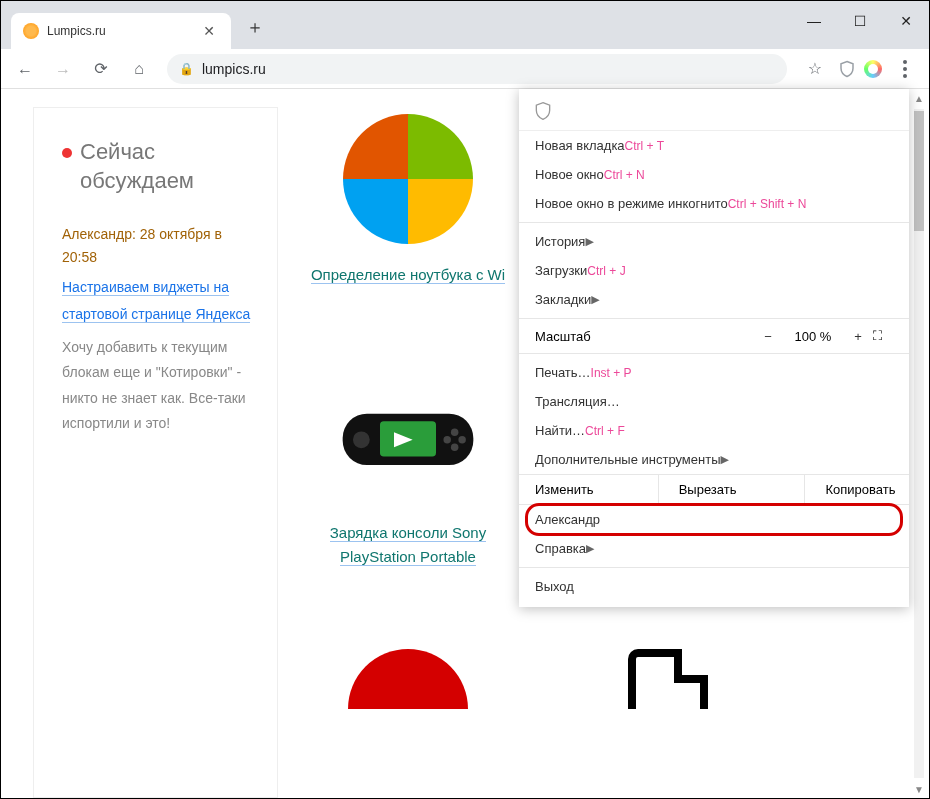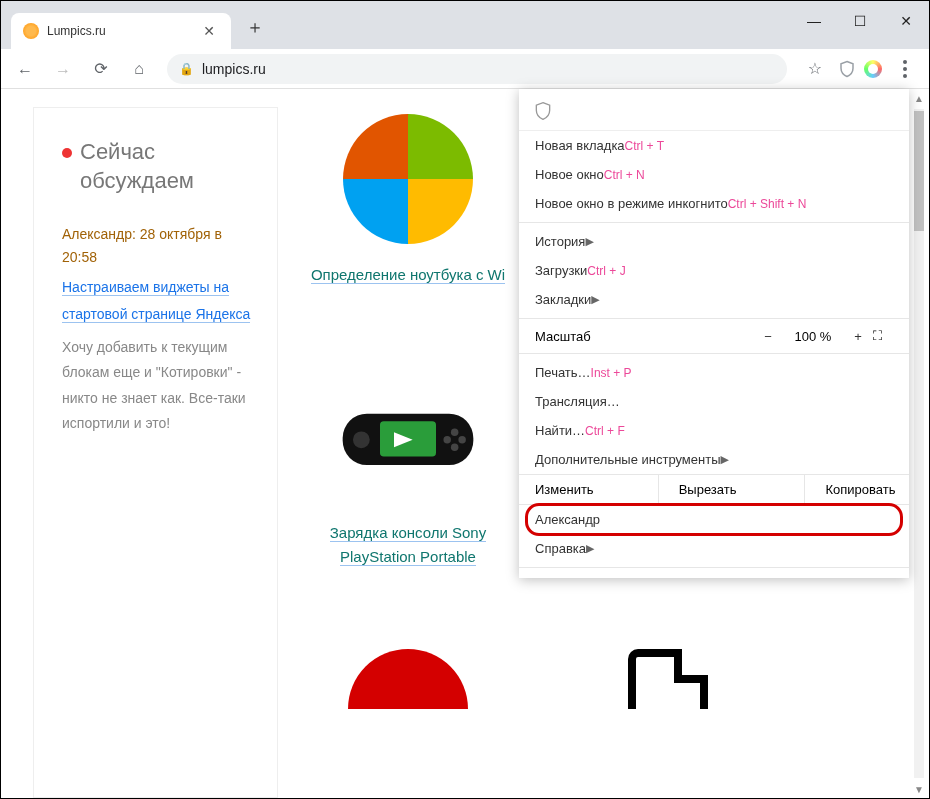--- a/index.html
+++ b/index.html
@@ -262,13 +262,16 @@
     <span class="seg">Вставить</span>
   </div>
   <div class="menu-item highlighted">
       <span>Александр</span>
     </div>
   <div class="menu-item">
       <span>Справка</span>
       <span class="chev">▶</span>
     </div>
   <div class="sep"></div>
+  <div class="menu-item">
+      <span>Выход</span>
+    </div>
 </div>
 
 </body></html>

